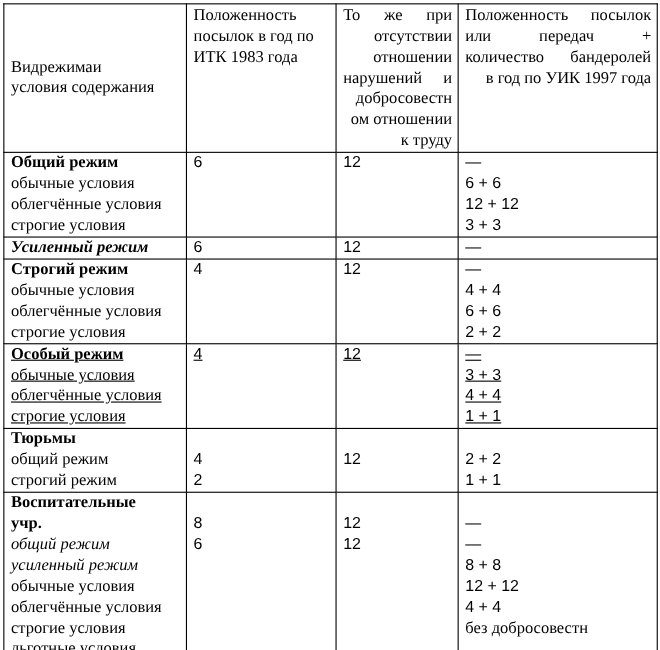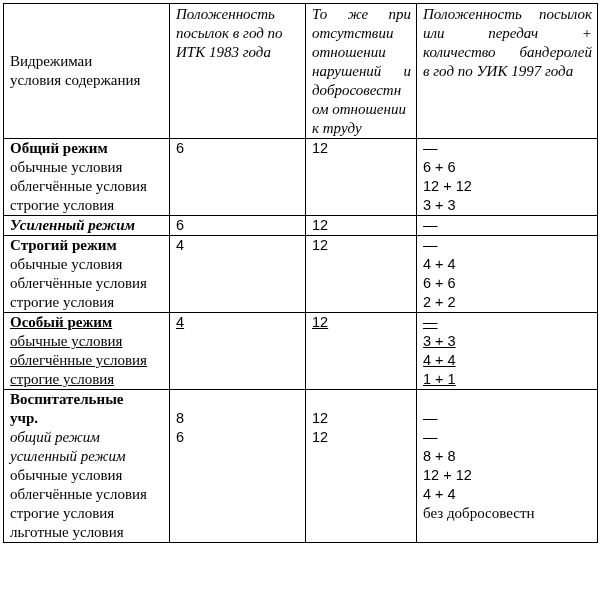--- a/index.html
+++ b/index.html
@@ -48,28 +48,28 @@
     
     tr.hdr td { height: 128px; }
     .hdr-c1 {
       vertical-align: middle !important;
     }
     .hdr-c1 .l1 {
       display: flex;
       justify-content: flex-start;
       height: 19px;
     }
-    .hdr-text { padding-top: 1px; font-style: italic; }
+    .hdr-text { padding-top: 1px; }
     .hdr-text .l {
       display: flex;
       justify-content: space-between;
       height: 19px;
       white-space: nowrap;
     }
-    .hdr-text .l.left { justify-content: flex-start; }
+    .hdr-text .l.left { justify-content: flex-end; }
 
     tr.r-general td { height: 75px; }
     tr.r-reinforced td { height: 19px; }
     tr.r-strict td { height: 75px; }
     tr.r-special td { height: 75px; text-decoration: underline; }
     tr.r-prison td { height: 56px; }
     tr.r-edu td { height: 147px; }
 
     .blank { height: 19px; display: block; }
   </style>
@@ -222,20 +222,41 @@
       <span class="line num">12</span>
     </td>
     <td>
       <span class="line num">—</span>
       <span class="line num">3 + 3</span>
       <span class="line num">4 + 4</span>
       <span class="line num">1 + 1</span>
     </td>
   </tr>
 
+  <tr class="r-prison">
+    <td>
+      <span class="line bold">Тюрьмы</span>
+      <span class="line">общий режим</span>
+      <span class="line">строгий режим</span>
+    </td>
+    <td>
+      <span class="blank"></span>
+      <span class="line num">4</span>
+      <span class="line num">2</span>
+    </td>
+    <td>
+      <span class="blank"></span>
+      <span class="line num">12</span>
+    </td>
+    <td>
+      <span class="blank"></span>
+      <span class="line num">2 + 2</span>
+      <span class="line num">1 + 1</span>
+    </td>
+  </tr>
 
   <tr class="r-edu">
     <td>
       <span class="line bold">Воспитательные</span>
       <span class="line bold">учр.</span>
       <span class="line italic">общий режим</span>
       <span class="line italic">усиленный режим</span>
       <span class="line">обычные условия</span>
       <span class="line">облегчённые условия</span>
       <span class="line">строгие условия</span>

